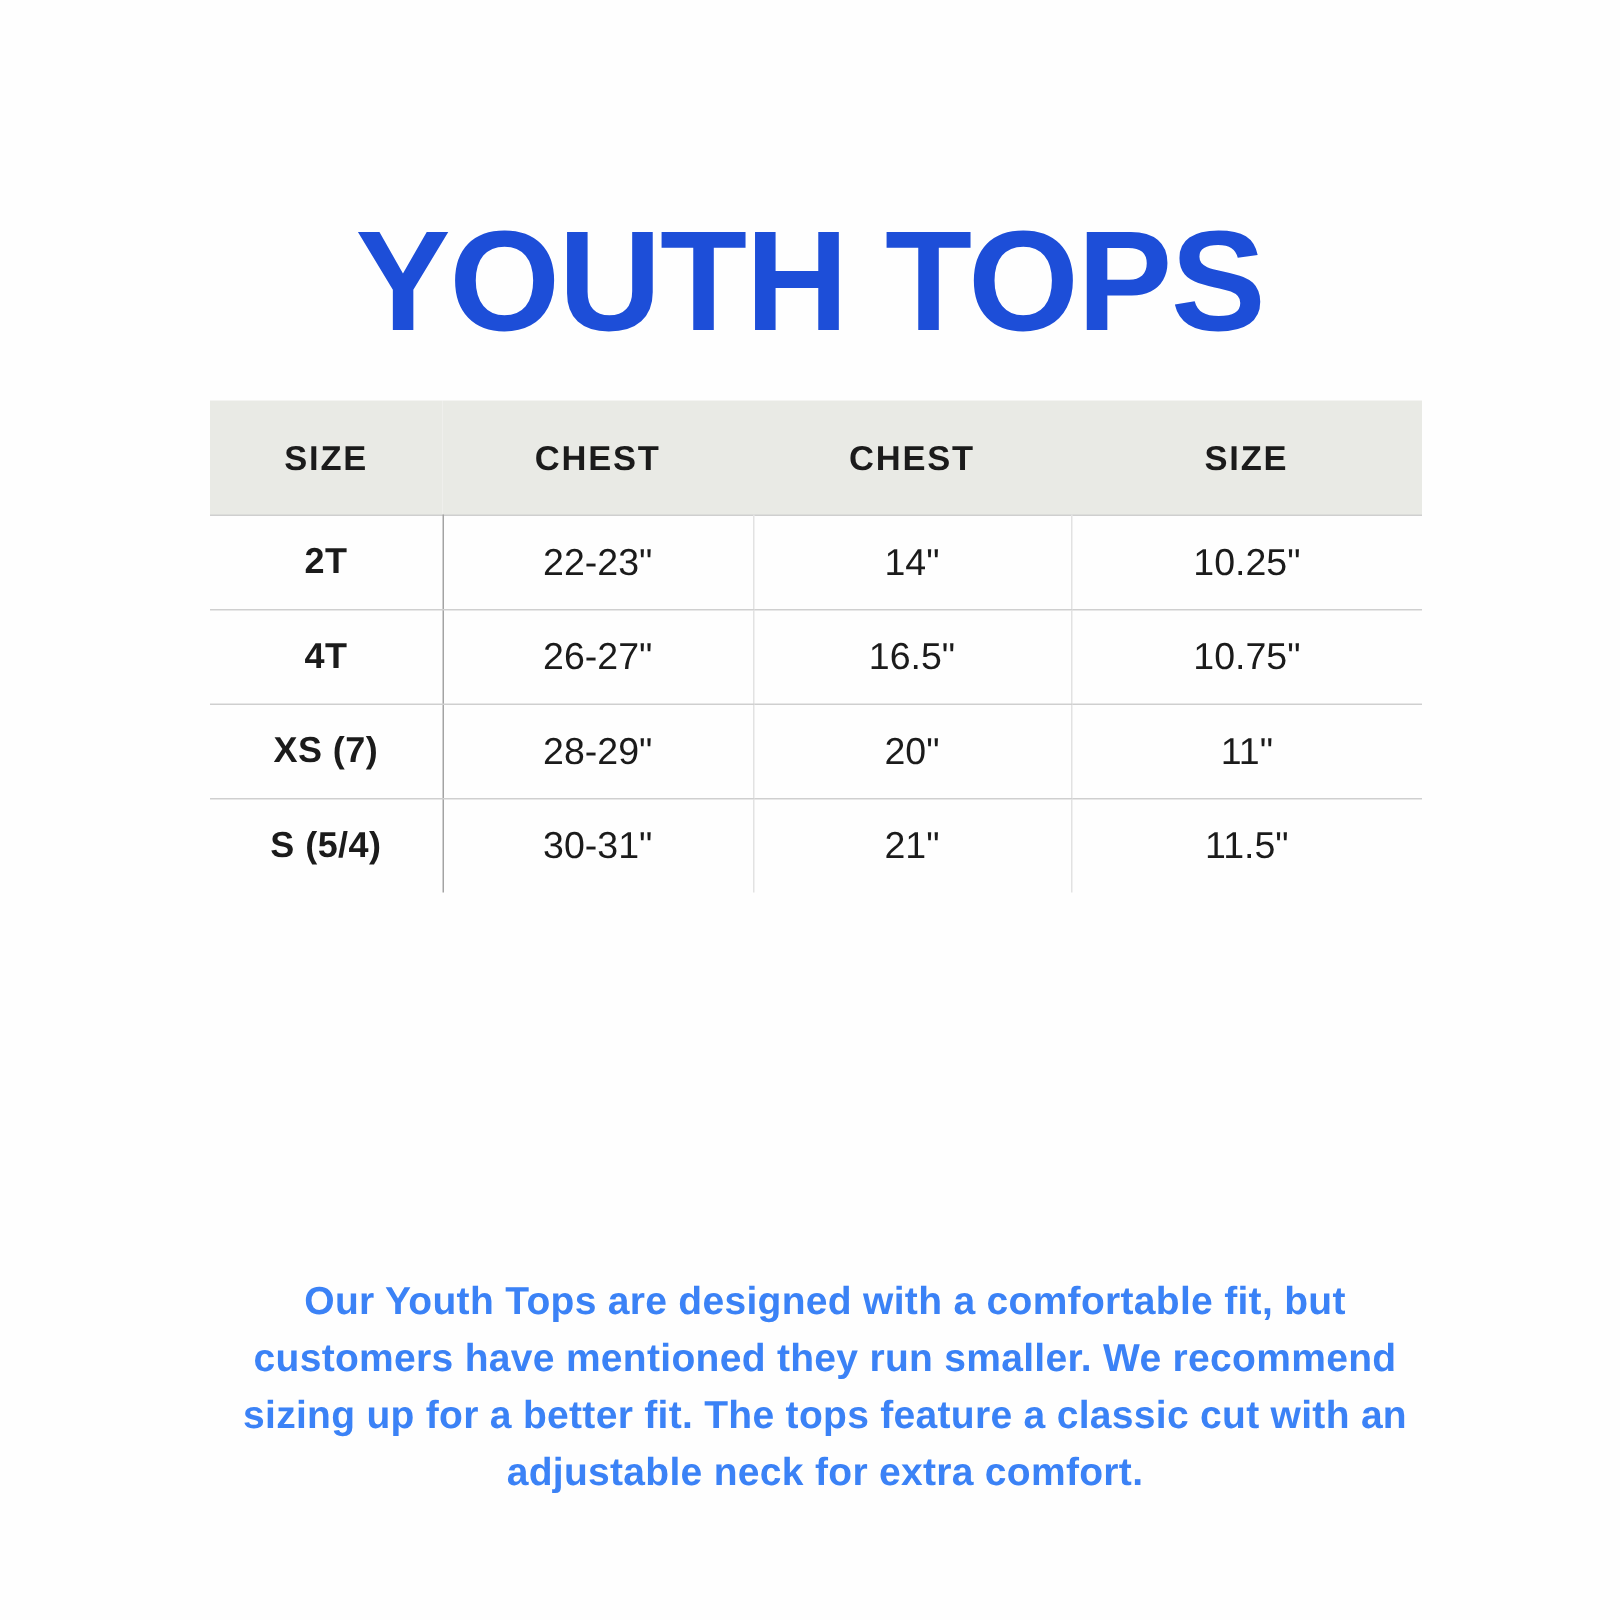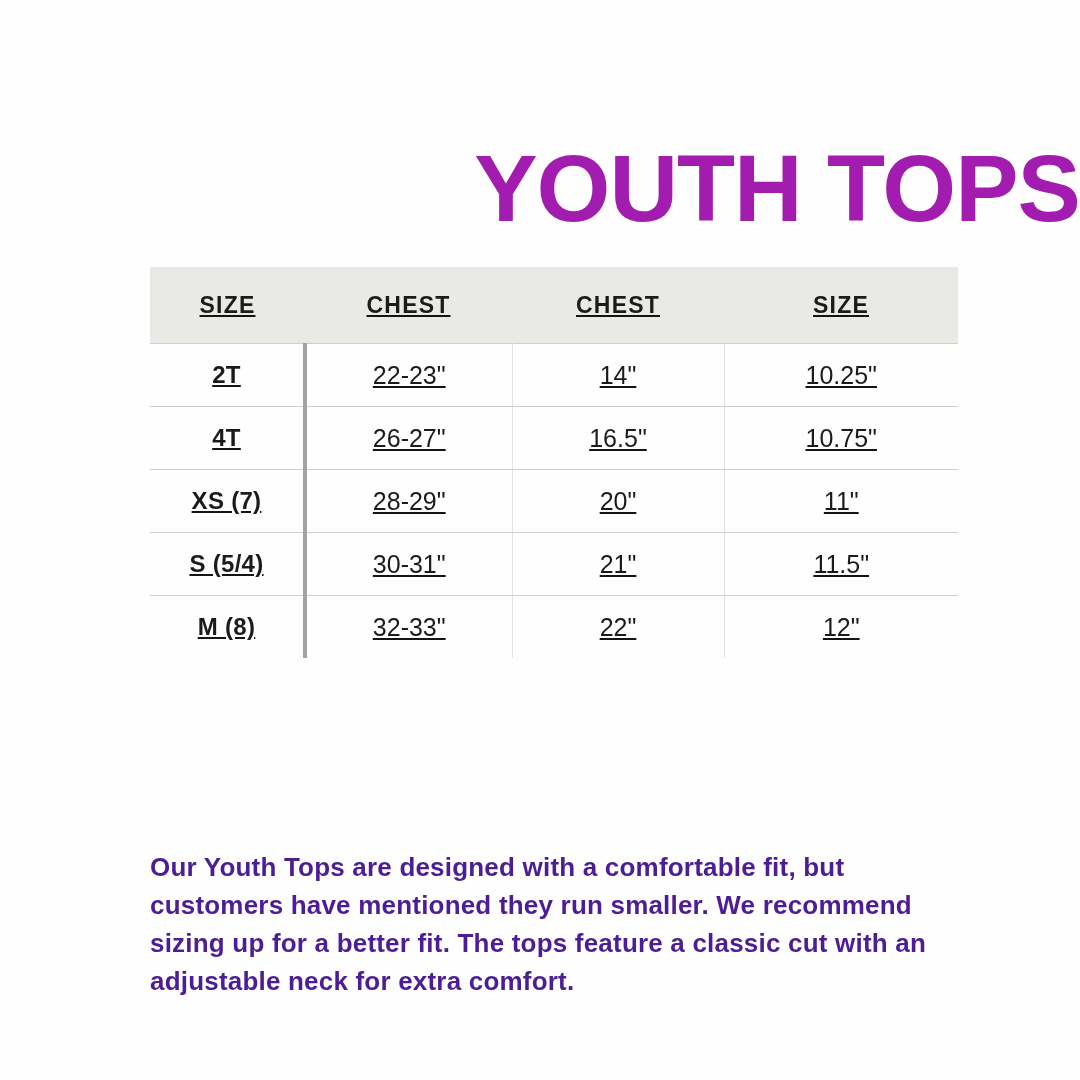--- a/index.html
+++ b/index.html
@@ -21,36 +21,35 @@
     height: 1080px;
     box-sizing: border-box;
   }
 
   
   .title {
     position: absolute;
     top: 138px;
     left: 0;
     width: 1080px;
-    text-align: right;
+    text-align: center;
     font-family: "Liberation Sans", sans-serif;
     font-weight: bold;
     font-size: 95px;
     line-height: 100px;
     letter-spacing: -1px;
-    color: #a21caf;
+    color: #1d4ed8;
   }
 
   
   .table-wrap {
     position: absolute;
     top: 267px;
-    left: 150px;
+    left: 140px;
     width: 808px;
-    text-decoration: underline;
   }
 
   table.size-table {
     border-collapse: collapse;
     width: 808px;
     table-layout: fixed;
   }
 
   table.size-table col.c-size   { width: 155px; }
   table.size-table col.c-chest  { width: 207px; }
@@ -78,21 +77,21 @@
     color: #1b1b1b;
     border-top: 1px solid #cfcfcf;
     border-bottom: 1px solid #cfcfcf;
     padding: 0;
   }
 
   table.size-table tbody td.size-cell {
     font-weight: bold;
     font-size: 24px;
     letter-spacing: 0.3px;
-    border-right: 4px solid #a3a3a3;
+    border-right: 1px solid #a3a3a3;
     margin-top: 44px;
   }
 
   table.size-table tbody td.val-cell {
     font-weight: normal;
     border-right: 1px solid #e2e2e2;
   }
   table.size-table tbody td.val-cell.last {
     border-right: none;
   }
@@ -100,26 +99,26 @@
   table.size-table tbody tr:last-child td {
     border-bottom: none;
   }
 
   
   .note {
     position: absolute;
     top: 848px;
     left: 150px;
     width: 800px;
-    text-align: left;
+    text-align: center;
     font-size: 26px;
     line-height: 38px;
     font-weight: bold;
     letter-spacing: 0.2px;
-    color: #4c1d95;
+    color: #3b82f6;
   }
 </style>
 </head>
 <body>
 
 <div class="page">
 
   <div class="title">YOUTH TOPS</div>
 
   <div class="table-wrap">
@@ -156,25 +155,19 @@
           <td class="val-cell">28-29"</td>
           <td class="val-cell">20"</td>
           <td class="val-cell last">11"</td>
         </tr>
         <tr>
           <td class="size-cell">S (5/4)</td>
           <td class="val-cell">30-31"</td>
           <td class="val-cell">21"</td>
           <td class="val-cell last">11.5"</td>
         </tr>
-        <tr>
-          <td class="size-cell">M (8)</td>
-          <td class="val-cell">32-33"</td>
-          <td class="val-cell">22"</td>
-          <td class="val-cell last">12"</td>
-        </tr>
       </tbody>
     </table>
   </div>
 
   <div class="note">Our Youth Tops are designed with a comfortable fit, but customers have mentioned they run smaller. We recommend sizing up for a better fit. The tops feature a classic cut with an adjustable neck for extra comfort.</div>
 
 </div>
 
 </body></html>

